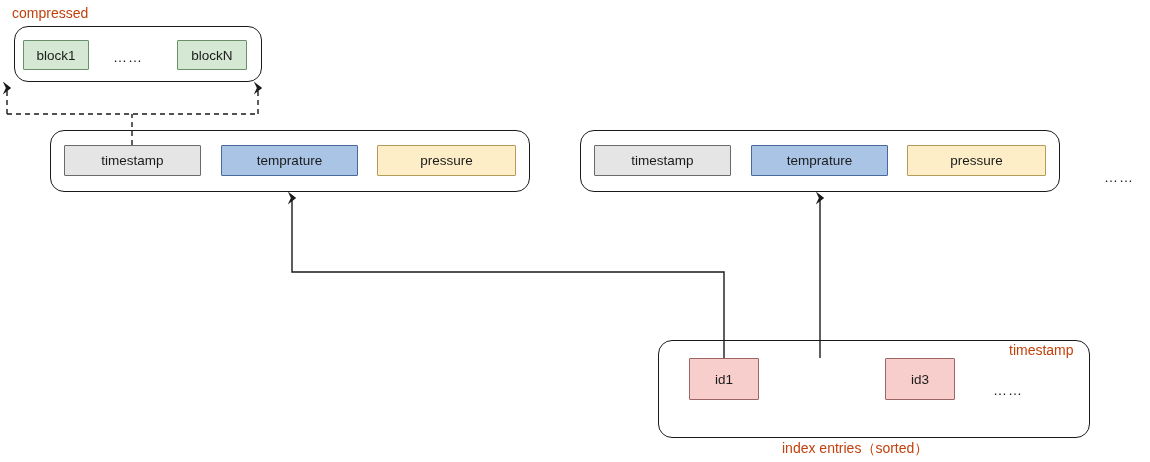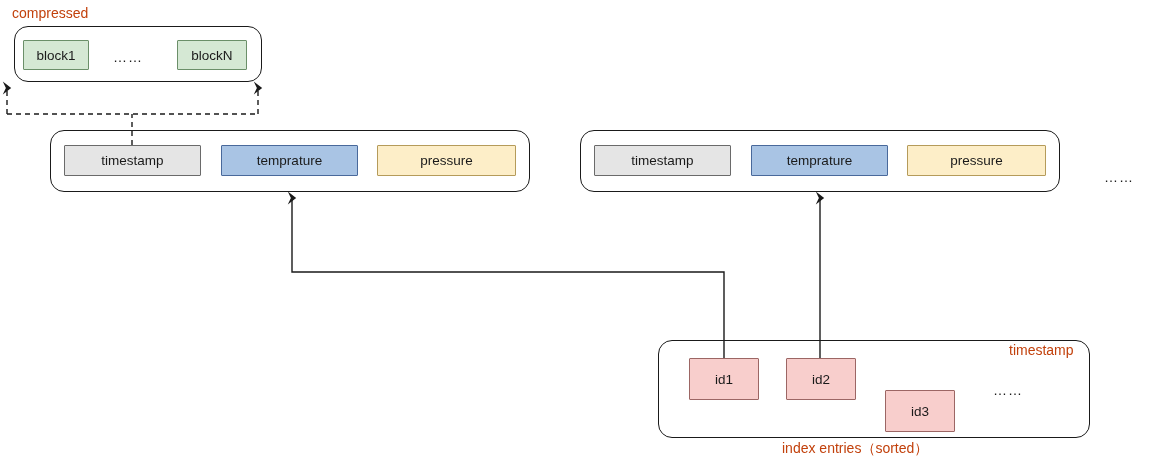--- a/index.html
+++ b/index.html
@@ -119,25 +119,22 @@
   <div class="abs ellipsis" style="left:1104px; top:170px;">……</div>
 
   <div class="abs container-box" style="left:658px; top:340px; width:432px; height:98px;"></div>
 
   <div class="abs label-plain" style="left:1009px; top:343px;">timestamp</div>
 
   <div class="abs chip chip-pink" style="left:689px; top:358px; width:70px; height:42px;">
     <span>id1</span>
   </div>
 
-  <div class="abs chip chip-pink" style="left:786px; top:358px; width:70px; height:42px;">
-    <span>id2</span>
-  </div>
 
-  <div class="abs chip chip-pink" style="left:885px; top:358px; width:70px; height:42px;margin-top:32px;">
+  <div class="abs chip chip-pink" style="left:885px; top:358px; width:70px; height:42px;">
     <span>id3</span>
   </div>
 
   <div class="abs ellipsis" style="left:993px; top:383px;">……</div>
 
   <div class="abs label-plain" style="left:782px; top:441px;">index entries（sorted）</div>
 
   <svg class="overlay" viewBox="0 0 1150 462">
     <defs>
       <marker id="arrowSolid" markerWidth="10" markerHeight="10" refX="5.2" refY="3.4" orient="auto" markerUnits="strokeWidth">

